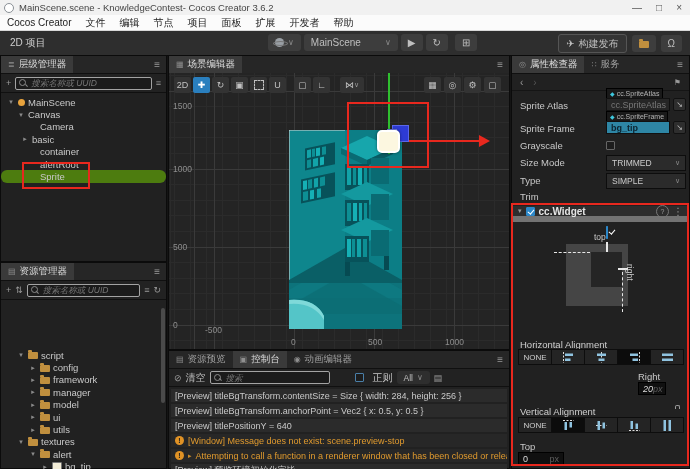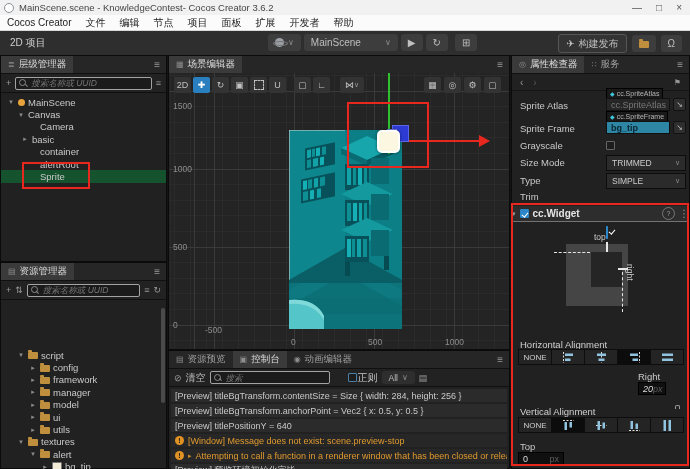--- a/index.html
+++ b/index.html
@@ -35,21 +35,21 @@
   .searchrow{height:18px;display:flex;align-items:center;gap:4px;padding:0 5px;background:#222;border-bottom:1px solid #101010;}
   .sbox{flex:1;position:relative;height:13px;}
   .sbox input{width:100%;height:100%;box-sizing:border-box;background:#1b1b1b;border:1px solid #a3a3a3;
               border-radius:2px;color:#bbb;font-size:8.5px;font-style:italic;padding:0 3px 0 15px;outline:none;}
   .mag{position:absolute;left:4px;top:2.5px;width:5px;height:5px;border:1px solid #8a8a8a;border-radius:50%;}
   .mag::after{content:"";position:absolute;left:4.5px;top:4.5px;width:3px;height:1px;background:#8a8a8a;transform:rotate(45deg);}
   .mini{color:#9a9a9a;font-size:9px;}
   
   .trow{height:12.4px;display:flex;align-items:center;gap:3px;color:#c9c9c9;font-size:9.5px;white-space:nowrap;}
   .trow .ar{width:8px;text-align:center;color:#8b8b8b;font-size:7px;flex:none;}
-  .trow.sel{background:#14532d;}
+  .trow.sel{background:#4d7c0f;border-radius:6px;}
   .folder{width:10px;height:7px;background:#c08f3e;border-radius:1px;position:relative;flex:none;margin-top:1px;}
   .folder::before{content:"";position:absolute;top:-2px;left:0;width:4px;height:2px;background:#c08f3e;border-radius:1px 1px 0 0;}
   .thumb{width:8px;height:8px;border-radius:1px;flex:none;border:1px solid #777;}
   .nodeicon{width:7px;height:7px;border-radius:50%;background:#e8a33d;flex:none;}
   .d0{padding-left:6px}.d1{padding-left:16px}.d2{padding-left:28px}.d3{padding-left:40px}
   
   .scanvas{position:absolute;left:0;top:17px;right:0;bottom:0;background:#242424;overflow:hidden;
     background-image:
       repeating-linear-gradient(to right,#3a3a3a 0 1px,transparent 1px 80px),
       repeating-linear-gradient(to bottom,#3a3a3a 0 1px,transparent 1px 78px),
@@ -405,21 +405,21 @@
       </span>
       <span class="bar-menu">≡</span>
     </div>
     <div class="searchrow" style="height:17px;">
       <span class="mini">⊘</span>
       <span style="color:#bbb;">清空</span>
       <span class="sbox" style="max-width:120px;">
         <span class="mag"></span>
         <input placeholder="搜索" style="">
       </span>
-      <span style="margin-left:14px;display:flex;align-items:center;gap:1px;">
+      <span style="margin-left:21px;display:flex;align-items:center;gap:9px;">
         <span class="cb" style="border-color:#4a7fa8;"></span>
         <span>正则</span>
       </span>
       <span class="tbtn" style="height:13px;background:#2e2e2e;font-size:8.5px;">
         <span>All</span>
         <span class="chev">∨</span>
       </span>
       <span class="mini">▤</span>
     </div>
     <div style="overflow:hidden;height:82px;">
@@ -498,21 +498,21 @@
     <span class="fl" style="left:8px;top:119px;">Type</span>
     <span class="sel-dd" style="left:94px;top:117px;width:80px;">
       <span>SIMPLE</span>
       <span class="chev" style="color:#888;font-size:7px;">∨</span>
     </span>
 
     <span class="fl" style="left:8px;top:135px;">Trim</span>
     <span class="cb on abs" style="left:94px;top:136px;"></span>
 
     
-    <div class="abs" style="left:0;top:150px;width:177px;height:16px;background:#2d2d2d;border-bottom:1px solid #737373;display:flex;align-items:center;gap:4px;padding:0 0;box-sizing:border-box;">
+    <div class="abs" style="left:0;top:150px;width:177px;height:16px;background:#2d2d2d;border-bottom:6px solid #737373;display:flex;align-items:center;gap:4px;padding:0 6px;box-sizing:border-box;">
       <span style="font-size:7px;color:#999;">▾</span>
       <span class="cb on"></span>
       <span style="color:#e5e5e5;font-weight:bold;">cc.Widget</span>
       <span style="margin-left:auto;width:11px;height:11px;border:1px solid #777;border-radius:50%;color:#999;font-size:7px;display:flex;align-items:center;justify-content:center;">?</span>
       <span style="color:#999;">⋮</span>
     </div>
 
     
     <span class="fl" style="left:82px;top:176px;font-size:8.5px;">top</span>
     <div class="abs" style="left:54px;top:188px;width:62px;height:62px;background:#454545;">

